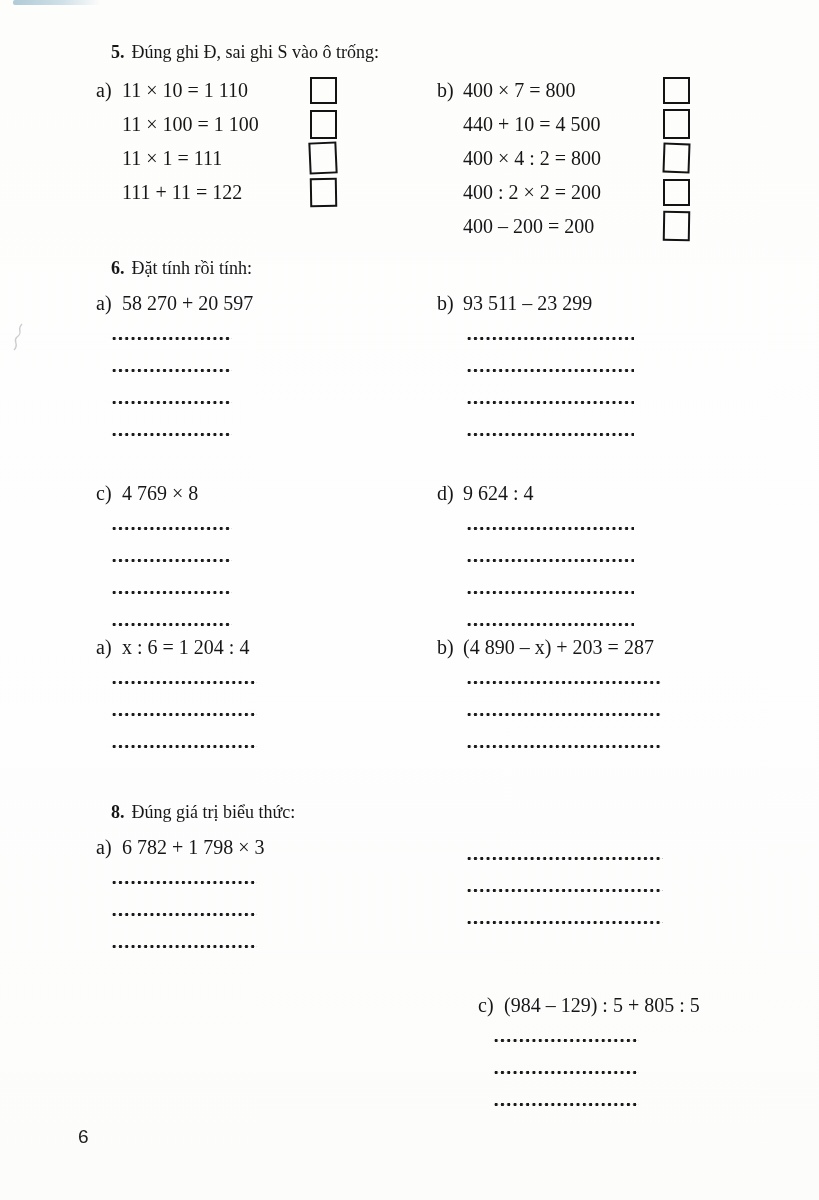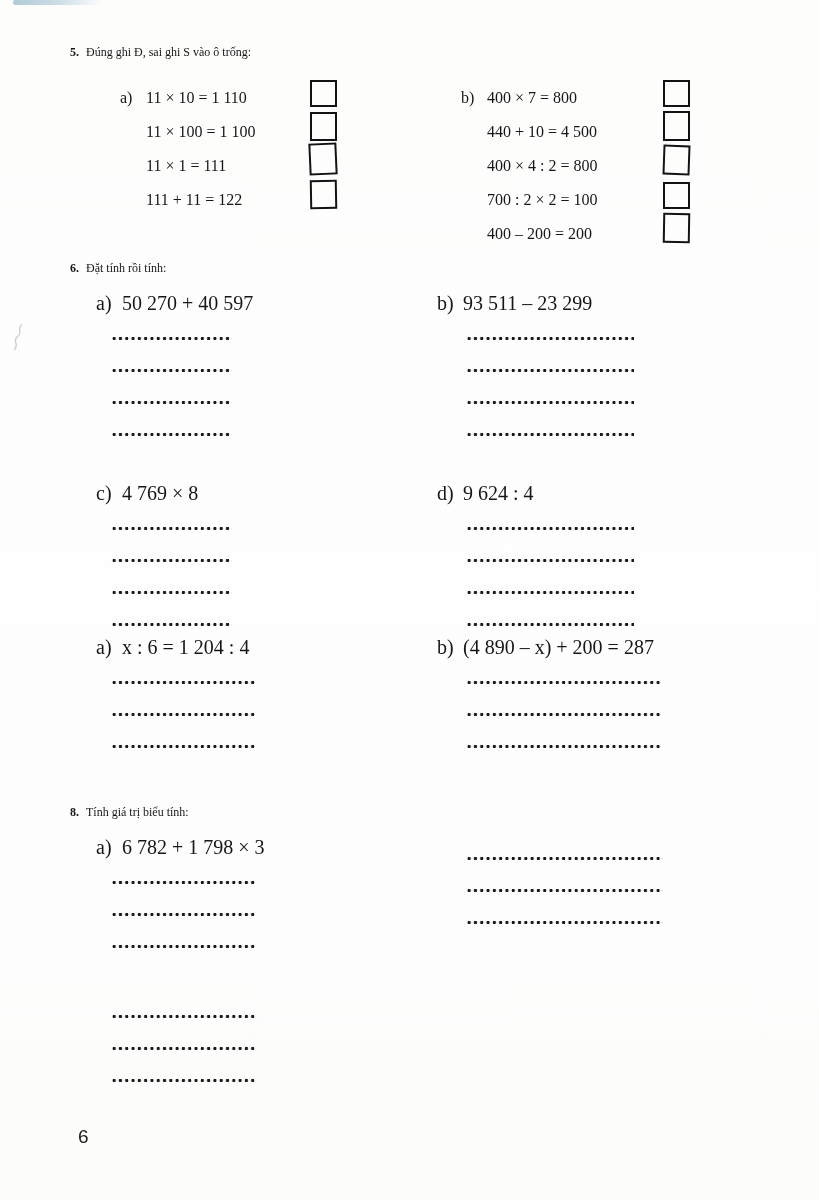--- a/index.html
+++ b/index.html
@@ -11,27 +11,27 @@
     font-family:"Liberation Serif","DejaVu Serif",serif;
     color:#161616;
     overflow:hidden;
     margin:0 auto;
   }
   .ex{position:absolute;left:0;width:819px;}
   .ex5{top:38px;}
   .ex6{top:254px;}
   .ex7{top:626px;}
   .ex8{top:798px;}
-  .ex-heading{margin-left:70px;font-size:12px;line-height:28px;white-space:nowrap;}
+  .ex-heading{margin-left:111px;font-size:18px;line-height:28px;white-space:nowrap;}
   .ex-num{font-weight:bold;margin-right:7px;}
   
   .ex5-body{display:flex;margin-left:96px;margin-top:7px;}
   .col-a{width:241px;}
   .col-b{width:253px;margin-left:100px;}
-  .check-row{display:flex;align-items:flex-end;justify-content:space-between;height:34px;font-size:16px;margin-left:24px;}
+  .check-row{display:flex;align-items:center;justify-content:space-between;height:34px;font-size:20px;}
   .eq{white-space:nowrap;}
   .prefix{display:inline-block;width:26px;}
   .checkbox{width:23px;height:23px;border:2.2px solid #131313;background:transparent;flex-shrink:0;box-sizing:content-box;}
   .col-a .check-row:nth-child(2) .checkbox{height:25px;}
   .col-a .check-row:nth-child(3) .checkbox{height:28px;width:24px;transform:rotate(-2.5deg);}
   .col-a .check-row:nth-child(4) .checkbox{height:25px;transform:rotate(-1deg);}
   .col-b .check-row:nth-child(2) .checkbox{height:26px;}
   .col-b .check-row:nth-child(3) .checkbox{height:26px;transform:rotate(2deg);}
   .col-b .check-row:nth-child(5) .checkbox{height:26px;transform:rotate(1deg);}
   
@@ -46,21 +46,21 @@
     background-size:6.3px 5px;background-repeat:repeat-x;background-position:0 50%;
   }
   .part-l .dotline{margin-left:15px;}
   .part-r .dotline{margin-left:29px;}
   .ex6 .part-l .dotline{width:121px;}
   .ex6 .part-r .dotline{width:168px;}
   .ex7 .part-l .dotline{width:146px;}
   .ex7 .part-r .dotline{width:196px;}
   .ex8 .part-l .dotline{width:146px;}
   .ex8 .part-r .dotline{width:197px;}
-  .row-cd{margin-top:17px;}
+  .row-cd{margin-top:17px;justify-content:flex-end;}
   
   .page-number{position:absolute;left:78px;top:1126px;font-size:19px;font-family:"Liberation Sans","DejaVu Sans",sans-serif;color:#222;}
   
   .smudge-top{position:absolute;left:13px;top:0;width:88px;height:5px;border-radius:2px;
     background:linear-gradient(90deg,#9dbecd 0%,#c3d8e2 55%,rgba(230,240,245,0) 100%);opacity:.8;}
   .smudge-left{position:absolute;left:8px;top:322px;opacity:.45;}
 </style>
 </head>
 <body>
 
@@ -101,38 +101,38 @@
         </div>
         <div class="check-row">
           <span class="eq"><span class="prefix"></span><span>440 + 10 = 4 500</span></span>
           <span class="checkbox"></span>
         </div>
         <div class="check-row">
           <span class="eq"><span class="prefix"></span><span>400 × 4 : 2 = 800</span></span>
           <span class="checkbox"></span>
         </div>
         <div class="check-row">
-          <span class="eq"><span class="prefix"></span><span>700 : 2 × 2 = 100</span></span>
+          <span class="eq"><span class="prefix"></span><span>400 : 2 × 2 = 200</span></span>
           <span class="checkbox"></span>
         </div>
         <div class="check-row">
           <span class="eq"><span class="prefix"></span><span>400 – 200 = 200</span></span>
           <span class="checkbox"></span>
         </div>
       </div>
     </div>
   </section>
 
   <section class="ex ex6">
     <div class="ex-heading">
       <span class="ex-num">6.</span><span>Đặt tính rồi tính:</span>
     </div>
     <div class="parts-row">
       <div class="part-l">
-        <div class="part-label"><span class="prefix">a)</span><span>50 270 + 40 597</span></div>
+        <div class="part-label"><span class="prefix">a)</span><span>58 270 + 20 597</span></div>
         <div class="dotlines">
           <div class="dotline"></div>
           <div class="dotline"></div>
           <div class="dotline"></div>
           <div class="dotline"></div>
         </div>
       </div>
       <div class="part-r">
         <div class="part-label"><span class="prefix">b)</span><span>93 511 – 23 299</span></div>
         <div class="dotlines">
@@ -169,53 +169,54 @@
     <div class="parts-row">
       <div class="part-l">
         <div class="part-label"><span class="prefix">a)</span><span>x : 6 = 1 204 : 4</span></div>
         <div class="dotlines">
           <div class="dotline"></div>
           <div class="dotline"></div>
           <div class="dotline"></div>
         </div>
       </div>
       <div class="part-r">
-        <div class="part-label"><span class="prefix">b)</span><span>(4 890 – x) + 200 = 287</span></div>
+        <div class="part-label"><span class="prefix">b)</span><span>(4 890 – x) + 203 = 287</span></div>
         <div class="dotlines">
           <div class="dotline"></div>
           <div class="dotline"></div>
           <div class="dotline"></div>
         </div>
       </div>
     </div>
   </section>
 
   <section class="ex ex8">
     <div class="ex-heading">
-      <span class="ex-num">8.</span><span>Tính giá trị biểu tính:</span>
+      <span class="ex-num">8.</span><span>Đúng giá trị biểu thức:</span>
     </div>
     <div class="parts-row">
       <div class="part-l">
         <div class="part-label"><span class="prefix">a)</span><span>6 782 + 1 798 × 3</span></div>
         <div class="dotlines">
           <div class="dotline"></div>
           <div class="dotline"></div>
           <div class="dotline"></div>
         </div>
       </div>
       <div class="part-r">
         <div class="dotlines">
           <div class="dotline"></div>
           <div class="dotline"></div>
           <div class="dotline"></div>
         </div>
       </div>
     </div>
     <div class="parts-row row-cd">
       <div class="part-l">
+        <div class="part-label"><span class="prefix">c)</span><span>(984 – 129) : 5 + 805 : 5</span></div>
         <div class="dotlines">
           <div class="dotline"></div>
           <div class="dotline"></div>
           <div class="dotline"></div>
         </div>
       </div>
     </div>
   </section>
 
   <div class="page-number">6</div>

